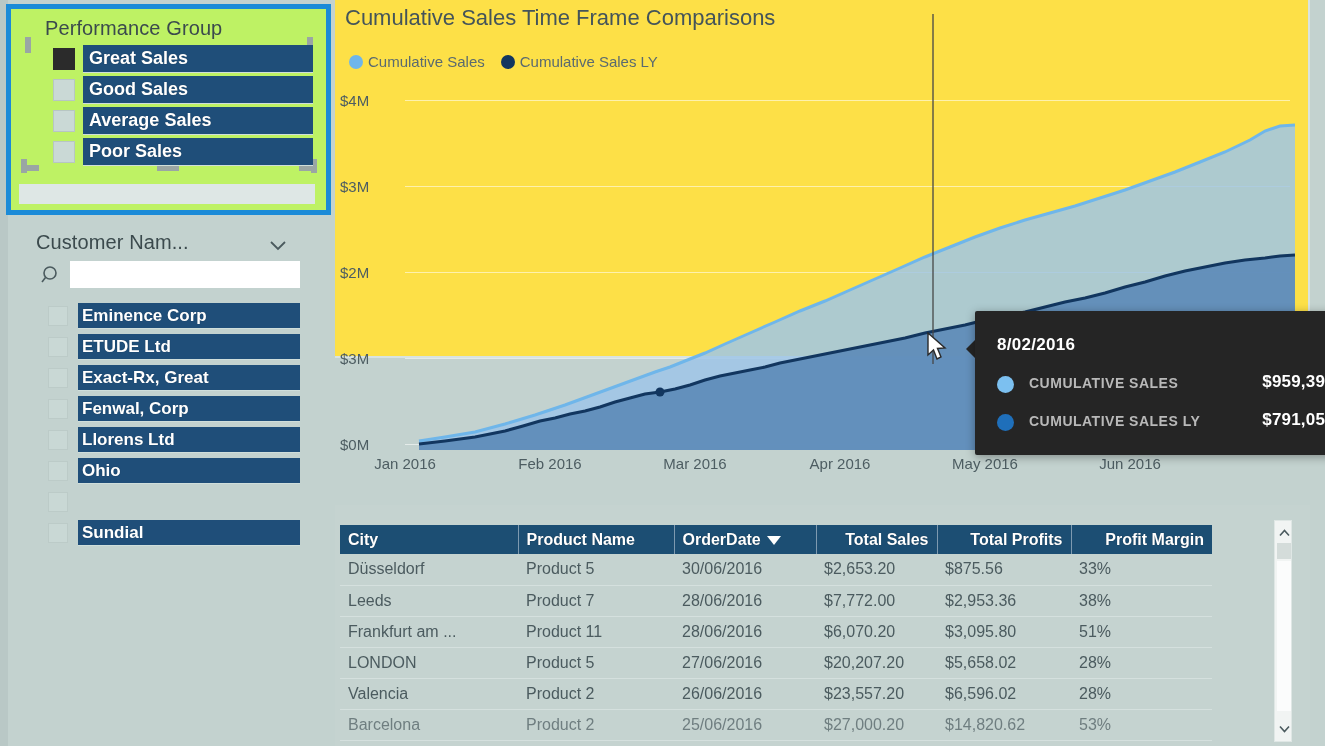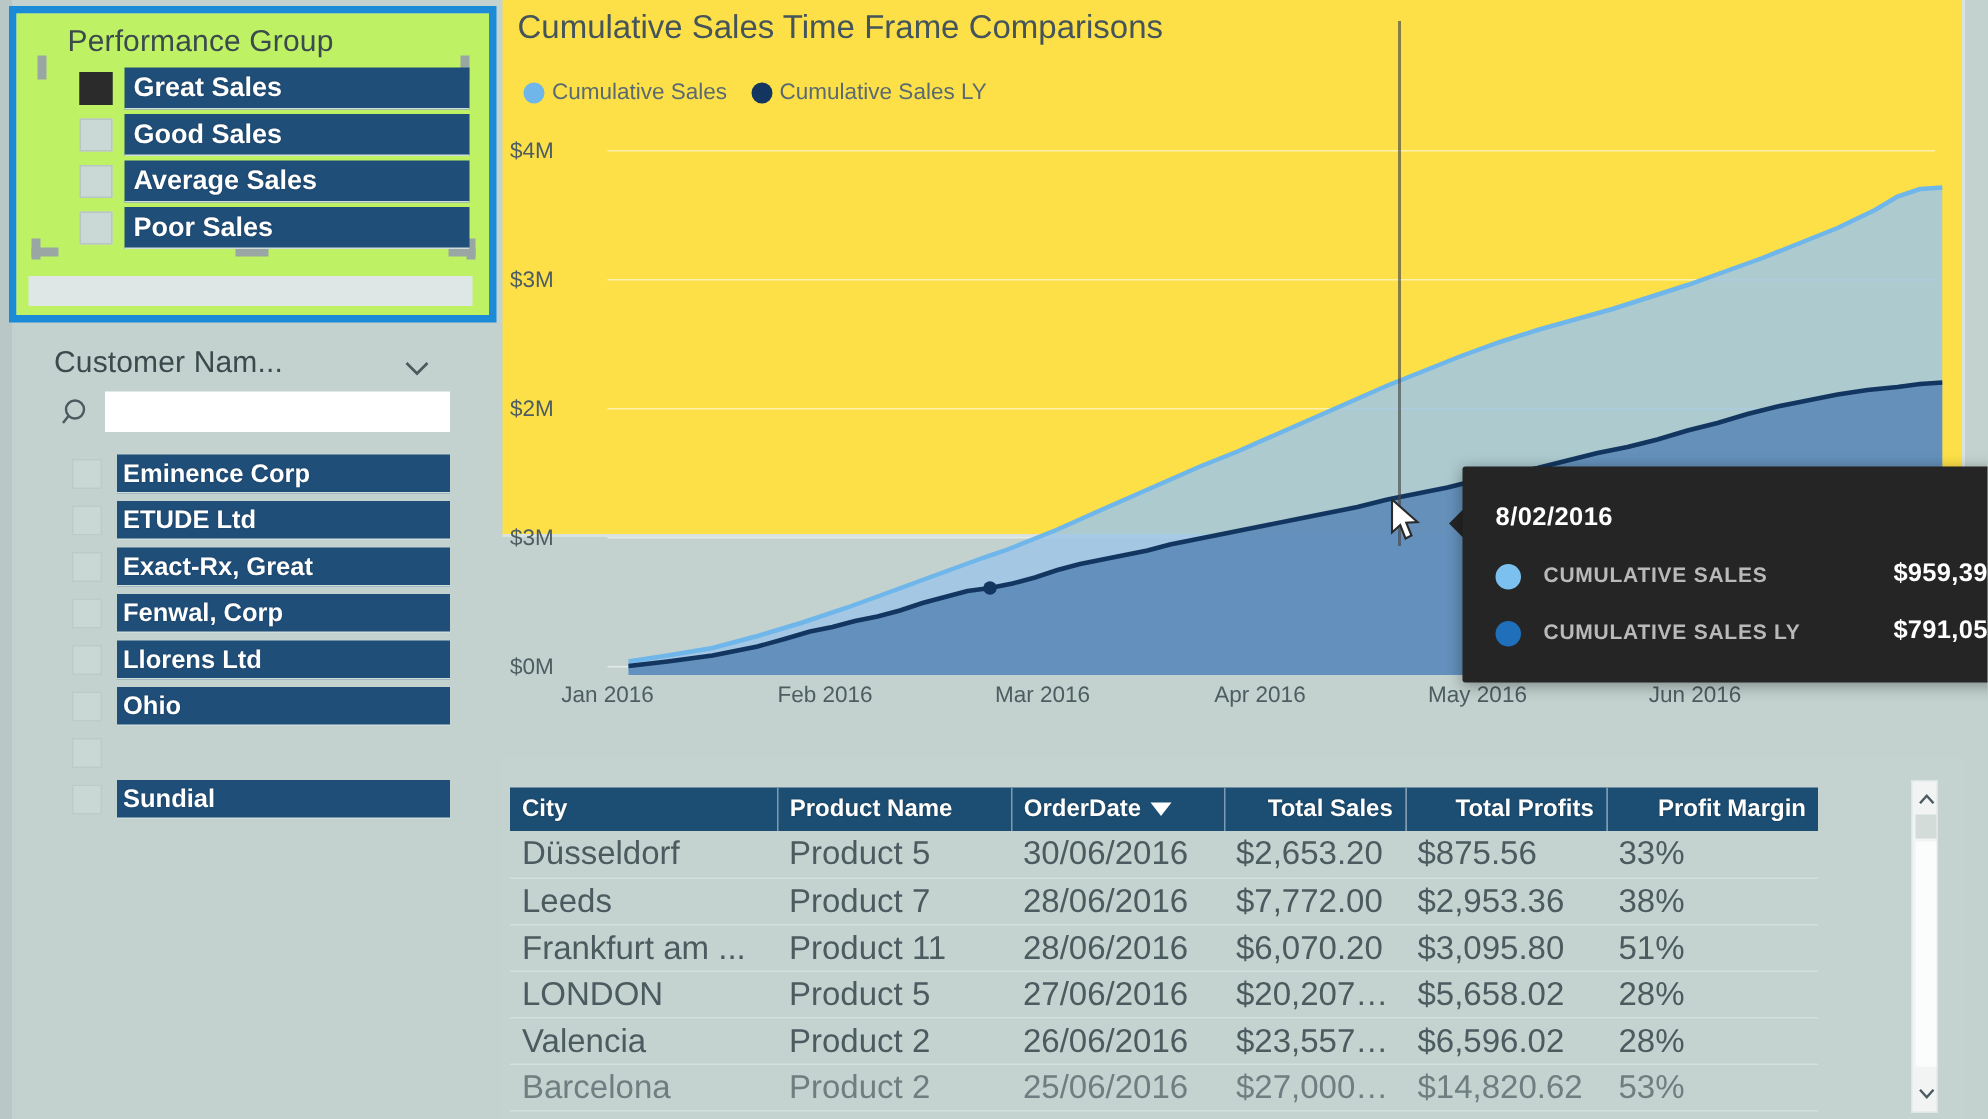--- a/index.html
+++ b/index.html
@@ -177,21 +177,21 @@
     font-size: 16px; font-weight: 700;
     padding: 5px 8px; text-align: left;
     border-right: 1px solid #7e9ab0;
     white-space: nowrap;
     height: 29px;
     text-shadow: 0 0 1px rgba(0,0,0,.5);
   }
   thead th.num { text-align: right; }
   thead th:last-child { border-right: none; }
   tbody td {
-    font-size: 22px; color: #4b5b5f;
+    font-size: 16px; color: #4b5b5f;
     padding: 0 8px;
     border-bottom: 1.5px solid #d5e0de;
     white-space: nowrap; overflow: hidden; text-overflow: ellipsis;
     height: 31px;
   }
   tbody td.num { text-align: left; }
   tbody tr:last-child td { color: #6f7e80; }
   #sort-caret {
     display: inline-block; margin-left: 6px;
     width: 0; height: 0;

